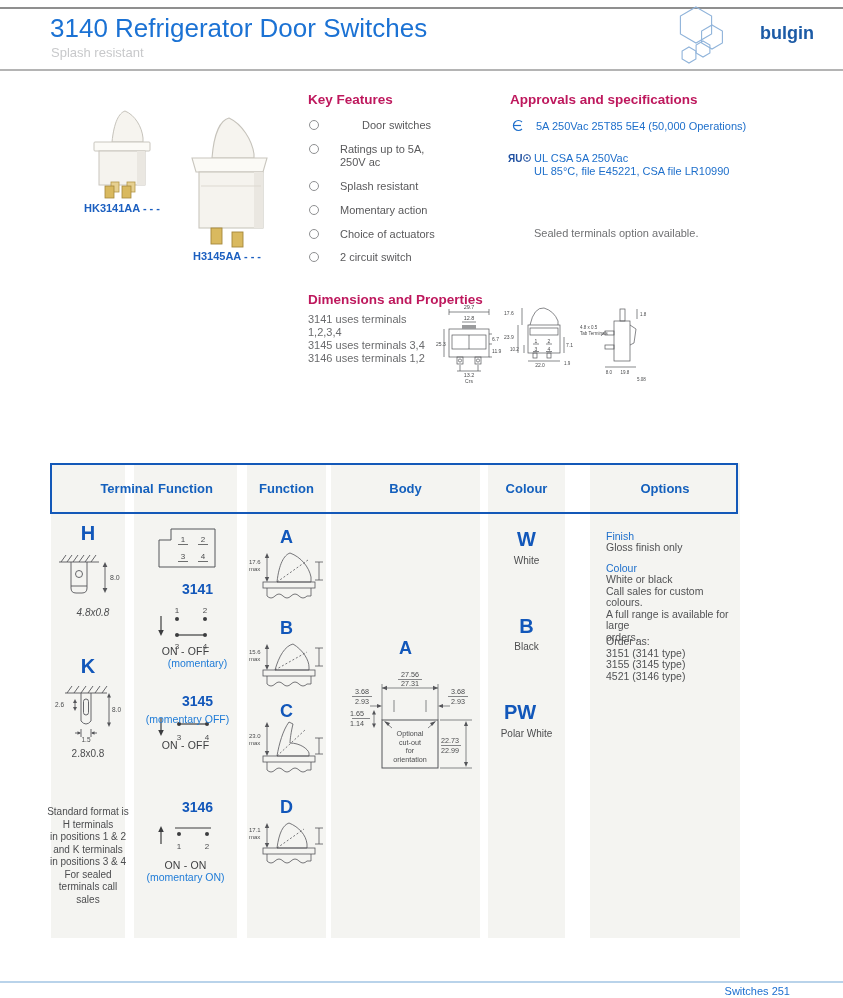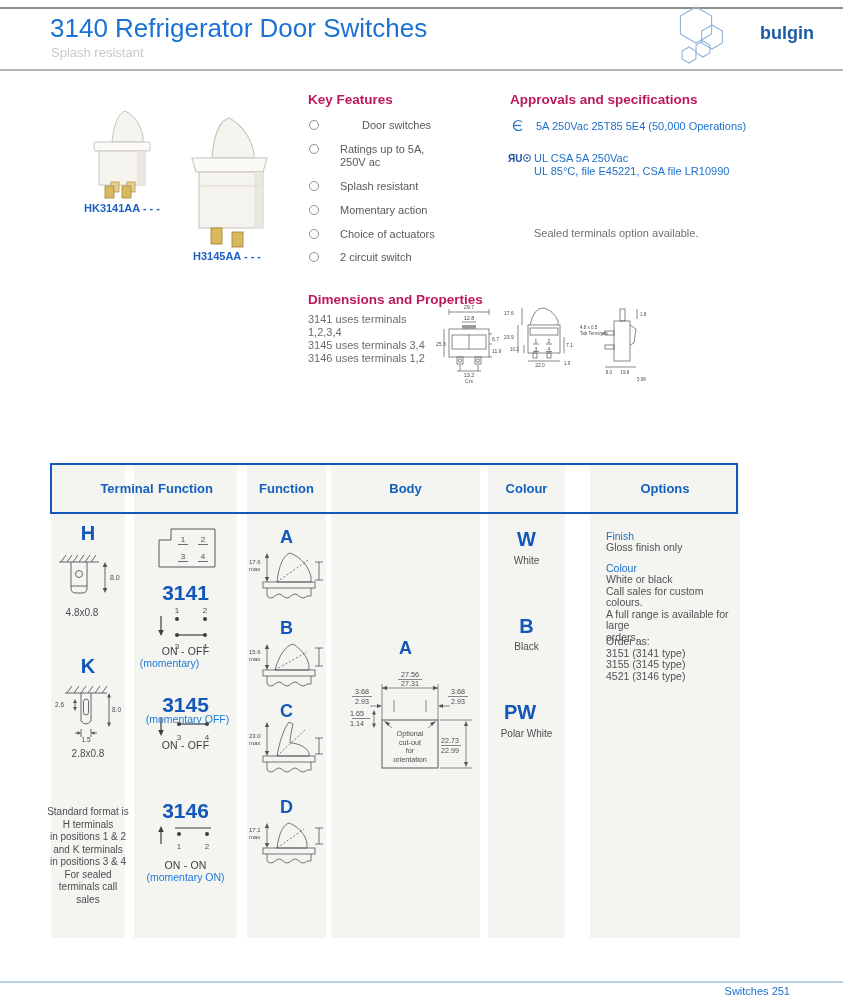--- a/index.html
+++ b/index.html
@@ -16,21 +16,21 @@
   .bullet{flex:0 0 auto;width:8px;height:8px;border:1.2px solid #8f9092;border-radius:50%;margin:1px 21px 0 0;background:#fff;}
   .bluetext{font-size:11px;color:#1e6fcb;line-height:13.5px;}
   .graytext{font-size:11px;color:#707173;line-height:13.5px;}
   .ml{white-space:pre-line;}
   .colbg{position:absolute;top:463px;height:475px;background:#f4f4f1;}
   .thead{position:absolute;top:463px;left:50px;width:688px;height:51px;border:2px solid #1358b8;box-sizing:border-box;}
   .th{position:absolute;top:481px;font-size:13px;font-weight:bold;color:#1460bd;text-align:center;}
   .code{font-weight:bold;color:#1257ba;text-align:center;}
   .c20{font-size:20px;}
   .c18{font-size:18px;}
-  .c21{font-size:21px;}
+  .c21{font-size:14px;margin-left:12px;}
   .sz{font-size:10px;color:#4c4d4f;text-align:center;}
   .onoff{font-size:10.5px;color:#3f4042;text-align:center;letter-spacing:.2px;}
   .mom{font-size:10.5px;color:#1e7bd7;text-align:center;}
   .note10{font-size:10px;color:#4c4d4f;line-height:12.5px;text-align:center;}
   .opt-h{font-size:10.5px;color:#1e6fcb;}
   .opt-t{font-size:10.5px;color:#515254;line-height:11.5px;}
   .footer{font-size:11px;color:#1b6fd0;text-align:right;}
   svg{display:block;}
   svg text{font-family:"Liberation Sans",sans-serif;}
 </style>
@@ -245,21 +245,21 @@
       <line x1="16" y1="36" x2="32" y2="36"></line>
       <circle cx="24" cy="24" r="3.5"></circle>
       <line x1="50" y1="14" x2="50" y2="41"></line>
     </g>
     <g fill="#55565a">
       <polygon points="50,12 47.6,17 52.4,17"></polygon>
         <polygon points="50,43 47.6,38 52.4,38"></polygon>
     </g>
     <text x="55" y="30" font-size="7" fill="#4b4c4e">8.0</text>
   </svg>
-  <div class="abs sz" style="left:40px;top:607px;width:84px;">4.8x0.8</div>
+  <div class="abs sz" style="left:51px;top:607px;width:84px;font-style:italic;">4.8x0.8</div>
 
   <div class="abs code c20" style="left:51px;top:655px;width:74px;">K</div>
   <svg class="abs" style="left:53px;top:683px;" width="70" height="60" viewBox="0 0 70 60">
     <g stroke="#55565a" stroke-width=".9" fill="none">
       <line x1="12" y1="10" x2="54" y2="10"></line>
       <line x1="14" y1="10" x2="19" y2="3"></line>
         <line x1="21" y1="10" x2="26" y2="3"></line>
         <line x1="28" y1="10" x2="33" y2="3"></line>
       <line x1="35" y1="10" x2="40" y2="3"></line>
         <line x1="42" y1="10" x2="47" y2="3"></line>
@@ -325,21 +325,21 @@
       <circle cx="24" cy="15" r="2"></circle>
         <circle cx="52" cy="15" r="2"></circle>
       <circle cx="24" cy="31" r="2"></circle>
         <circle cx="52" cy="31" r="2"></circle>
       <polygon points="8,32 5.2,26 10.8,26"></polygon>
     </g>
     <line x1="24" y1="31" x2="52" y2="31" stroke="#3c3d3f" stroke-width="1.2"></line>
     <line x1="8" y1="12" x2="8" y2="27" stroke="#3c3d3f" stroke-width="1.2"></line>
   </svg>
   <div class="abs onoff" style="left:134px;top:645px;width:103px;">ON - OFF</div>
-  <div class="abs mom" style="left:118px;top:657px;width:103px;">(momentary)</div>
+  <div class="abs mom" style="left:146px;top:657px;width:103px;">(momentary)</div>
 
   <div class="abs code c21" style="left:134px;top:693px;width:103px;">3145</div>
   <svg class="abs" style="left:153px;top:716px;" width="64" height="28" viewBox="0 0 64 28">
     <g fill="#3c3d3f">
       <circle cx="26" cy="8" r="2"></circle>
         <circle cx="54" cy="8" r="2"></circle>
       <polygon points="8,20 5.2,14 10.8,14"></polygon>
     </g>
     <line x1="26" y1="8" x2="54" y2="8" stroke="#3c3d3f" stroke-width="1.2"></line>
     <line x1="8" y1="2" x2="8" y2="15" stroke="#3c3d3f" stroke-width="1.2"></line>

